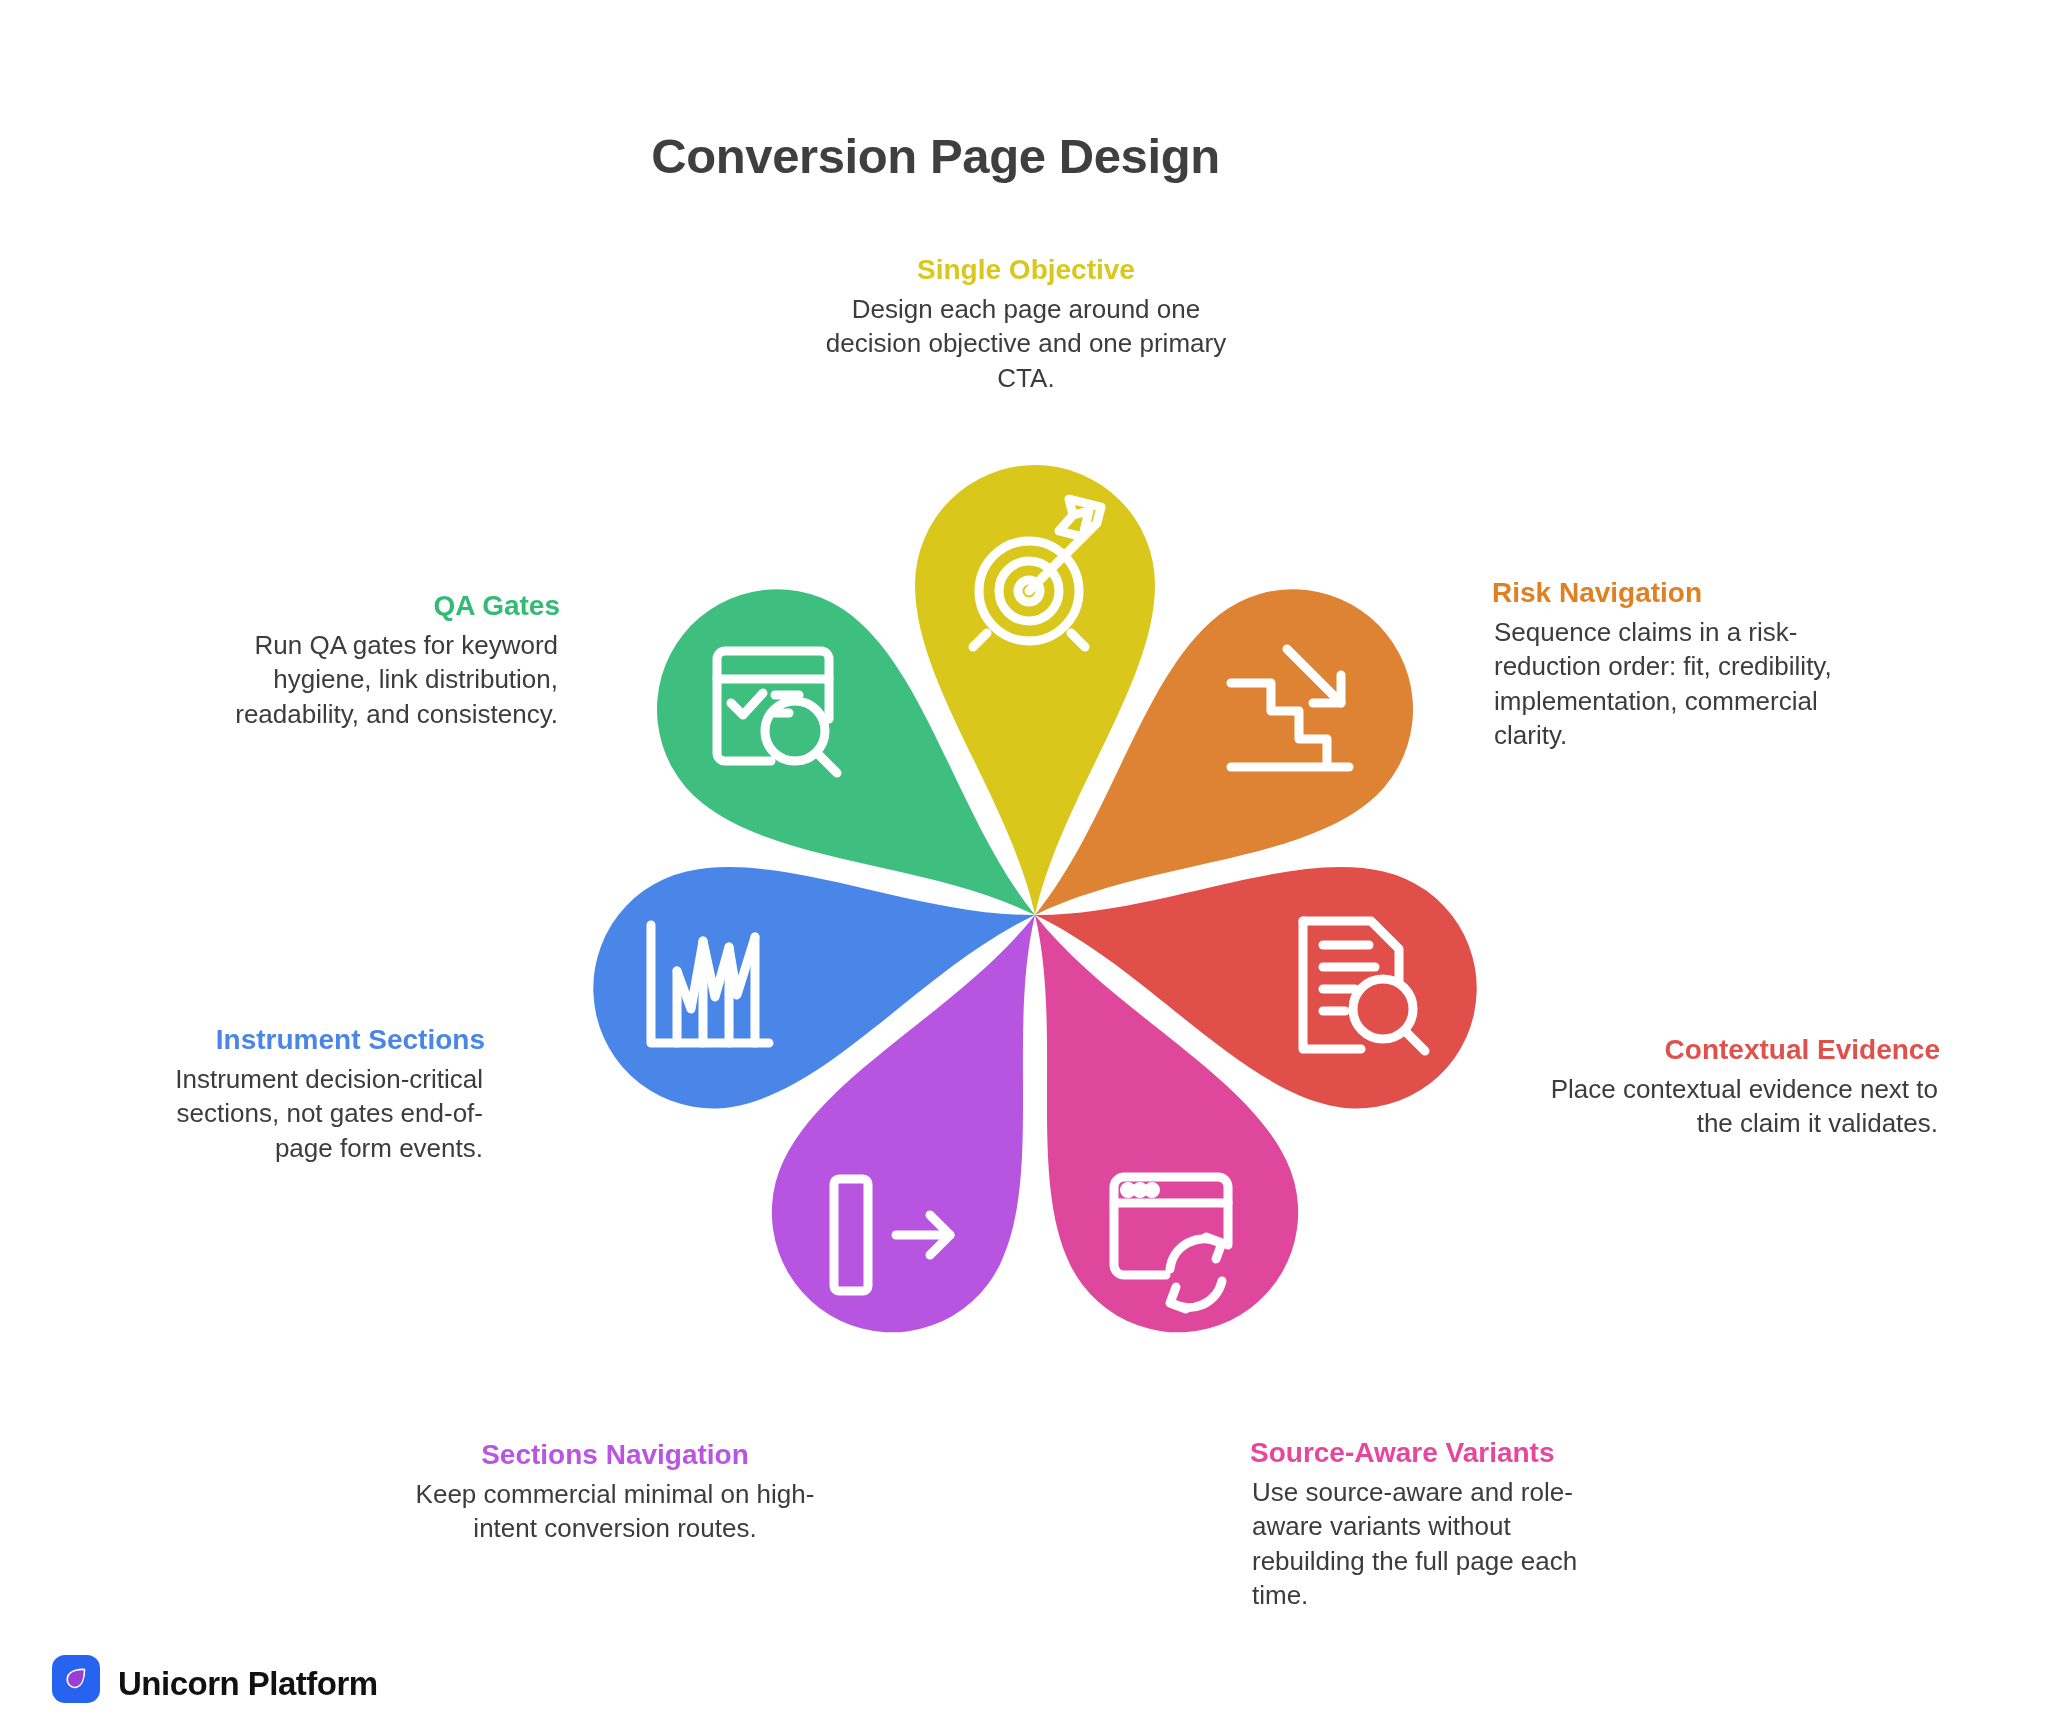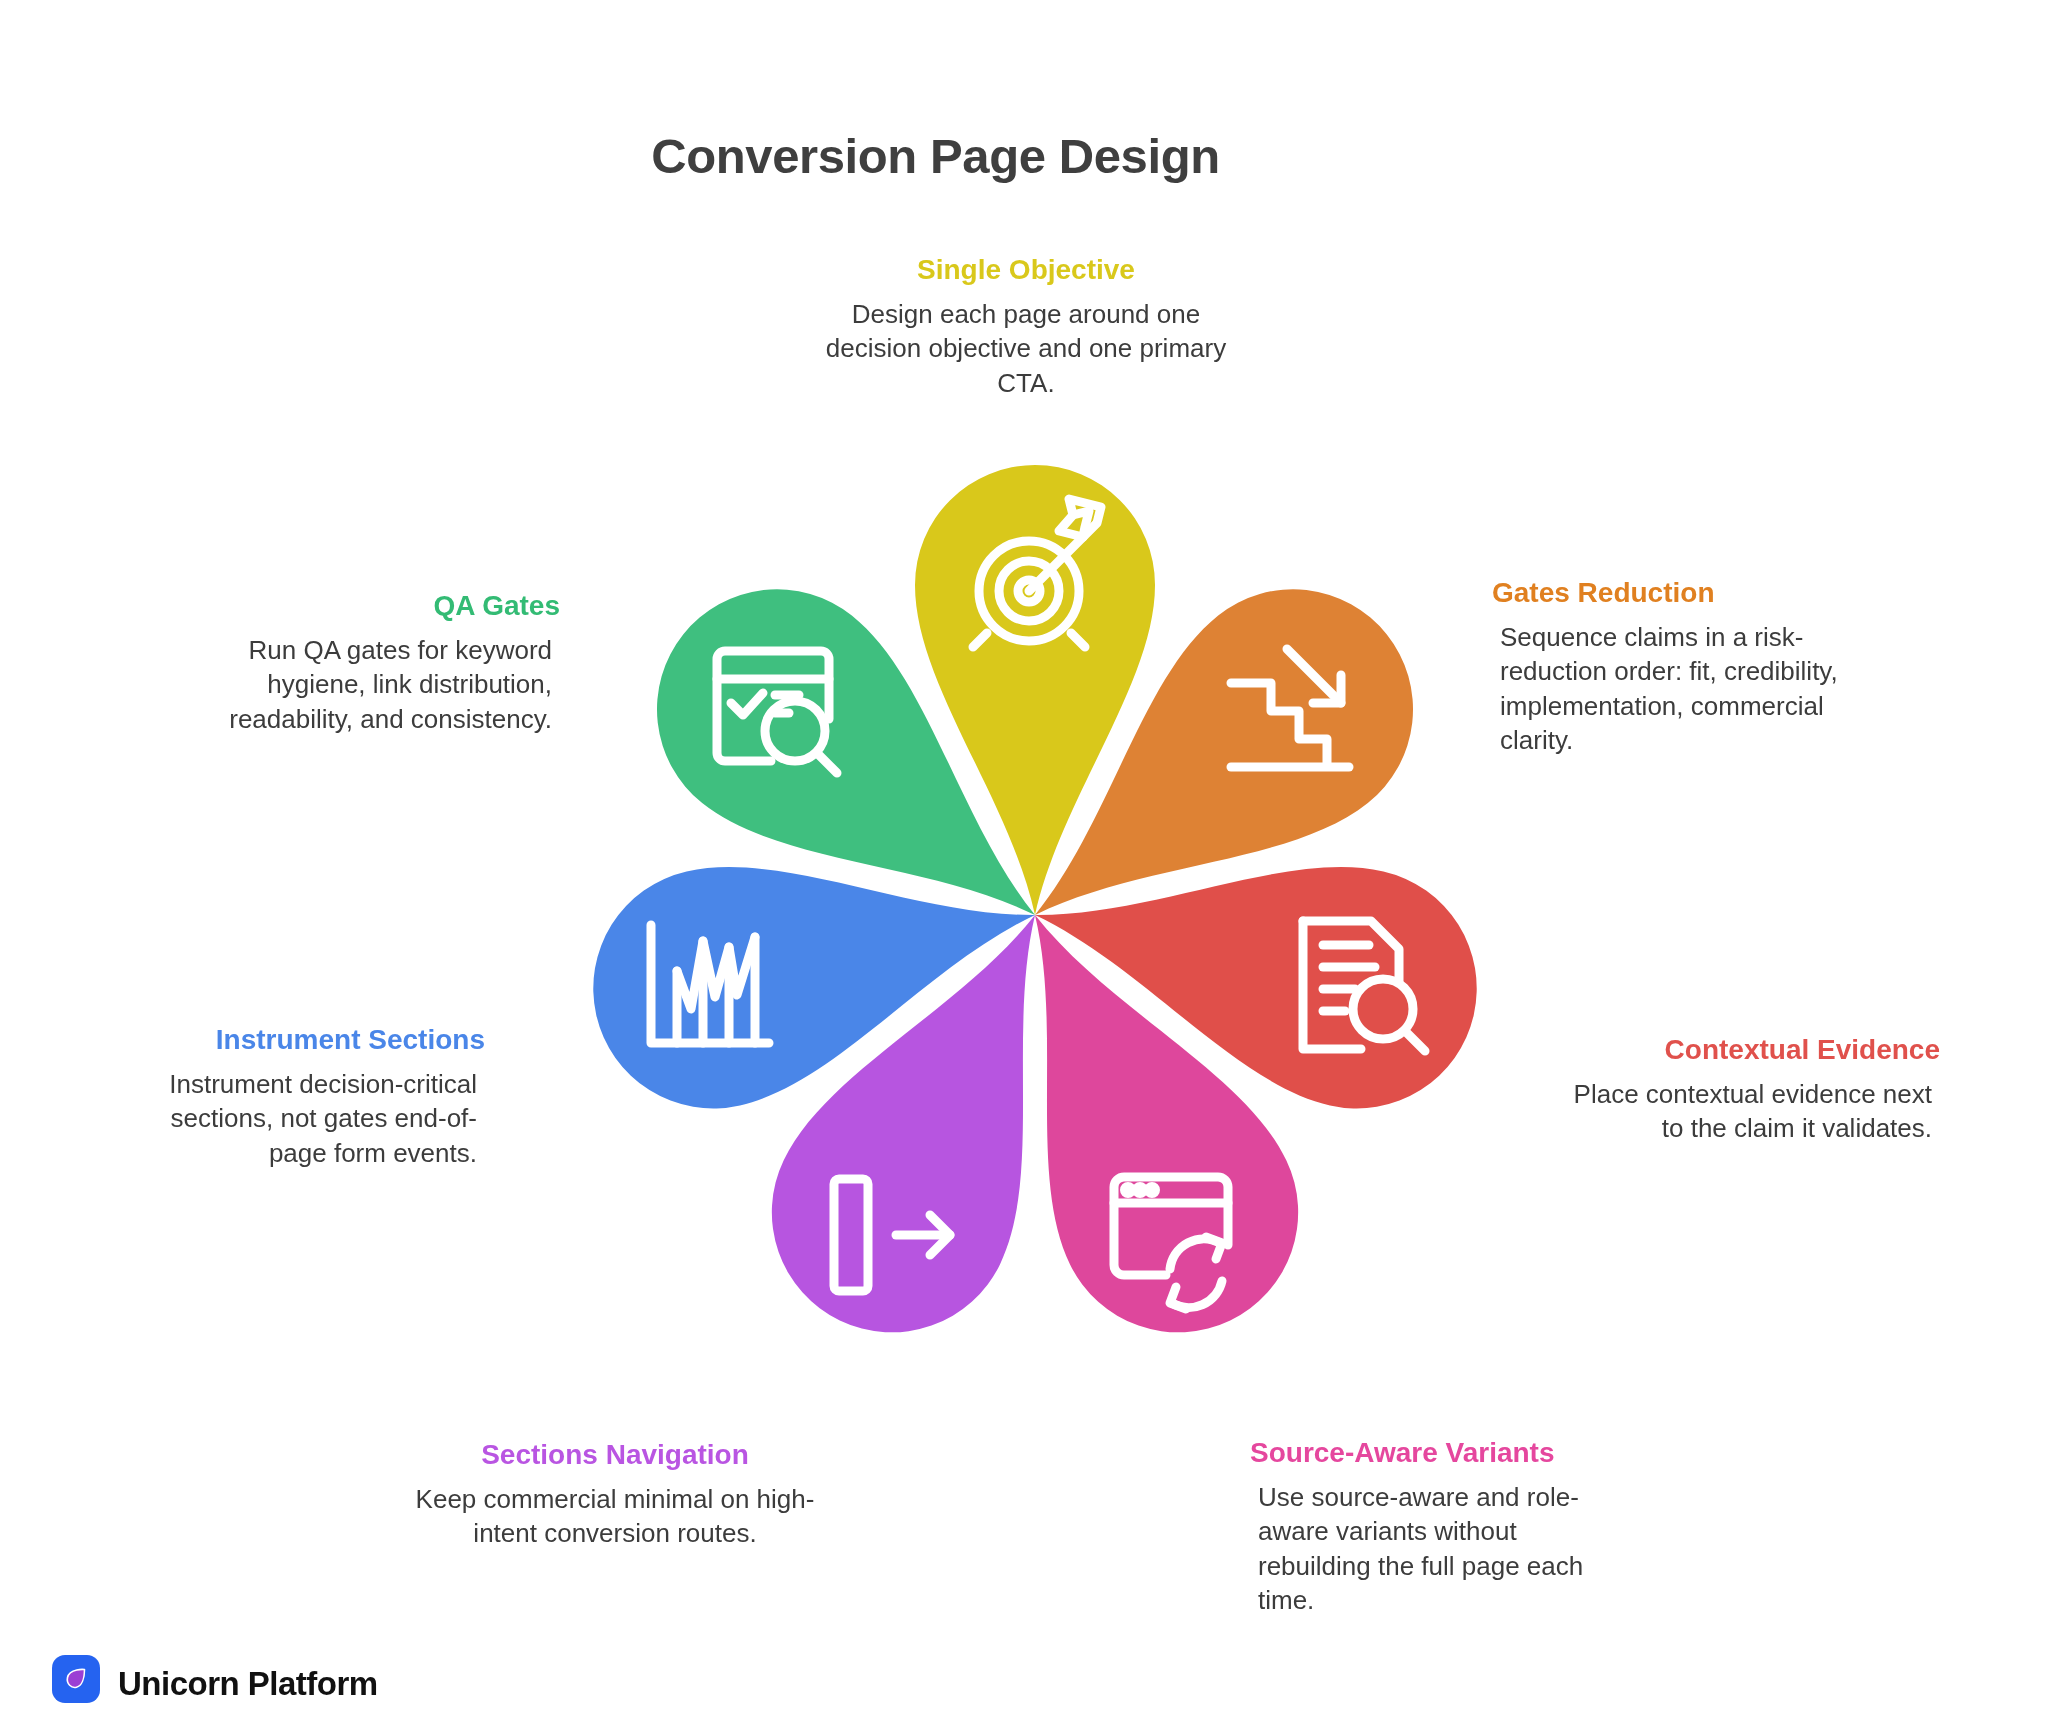--- a/index.html
+++ b/index.html
@@ -44,21 +44,21 @@
   .label-title {
     font-size: 28px;
     font-weight: bold;
     line-height: 1.32;
     margin: 0 0 3px 0;
   }
   .label-desc {
     font-size: 26px;
     line-height: 1.32;
     color: #3c3c3c;
-    margin: 8px;
+    margin: 2px;
   }
 
   .lb-single-objective { left: 806px; top: 252px; width: 440px; text-align: center; }
   .lb-risk-reduction   { left: 1492px; top: 575px; width: 405px; text-align: left; }
   .lb-contextual       { left: 1540px; top: 1032px; width: 400px; text-align: right; }
   .lb-source-aware     { left: 1250px; top: 1435px; width: 372px; text-align: left; }
   .lb-minimal-nav      { left: 400px; top: 1437px; width: 430px; text-align: center; }
   .lb-instrument       { left: 130px; top: 1022px; width: 355px; text-align: right; }
   .lb-qa-gates         { left: 180px; top: 588px; width: 380px; text-align: right; }
 
@@ -192,21 +192,21 @@
     </g>
   </g>
 </svg>
 
 <div class="label-block lb-single-objective">
   <div class="label-title" style="color:#D9C81B">Single Objective</div>
   <div class="label-desc">Design each page around one decision objective and one primary CTA.</div>
 </div>
 
 <div class="label-block lb-risk-reduction">
-  <div class="label-title" style="color:#E08020">Gates Reduction</div>
+  <div class="label-title" style="color:#E08020">Risk Navigation</div>
   <div class="label-desc">Sequence claims in a risk-reduction order: fit, credibility, implementation, commercial clarity.</div>
 </div>
 
 <div class="label-block lb-contextual">
   <div class="label-title" style="color:#E0514C">Contextual Evidence</div>
   <div class="label-desc">Place contextual evidence next to the claim it validates.</div>
 </div>
 
 <div class="label-block lb-source-aware">
   <div class="label-title" style="color:#E5479E">Source-Aware Variants</div>

